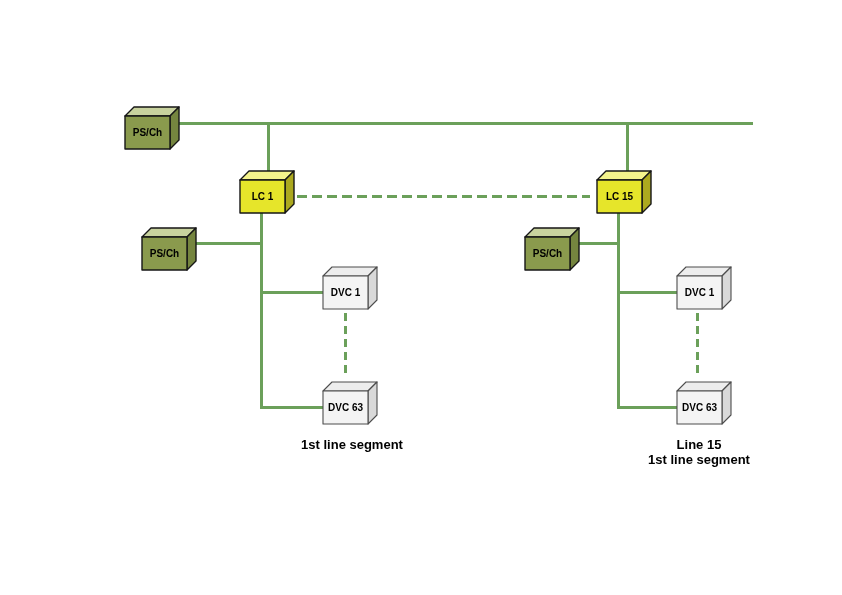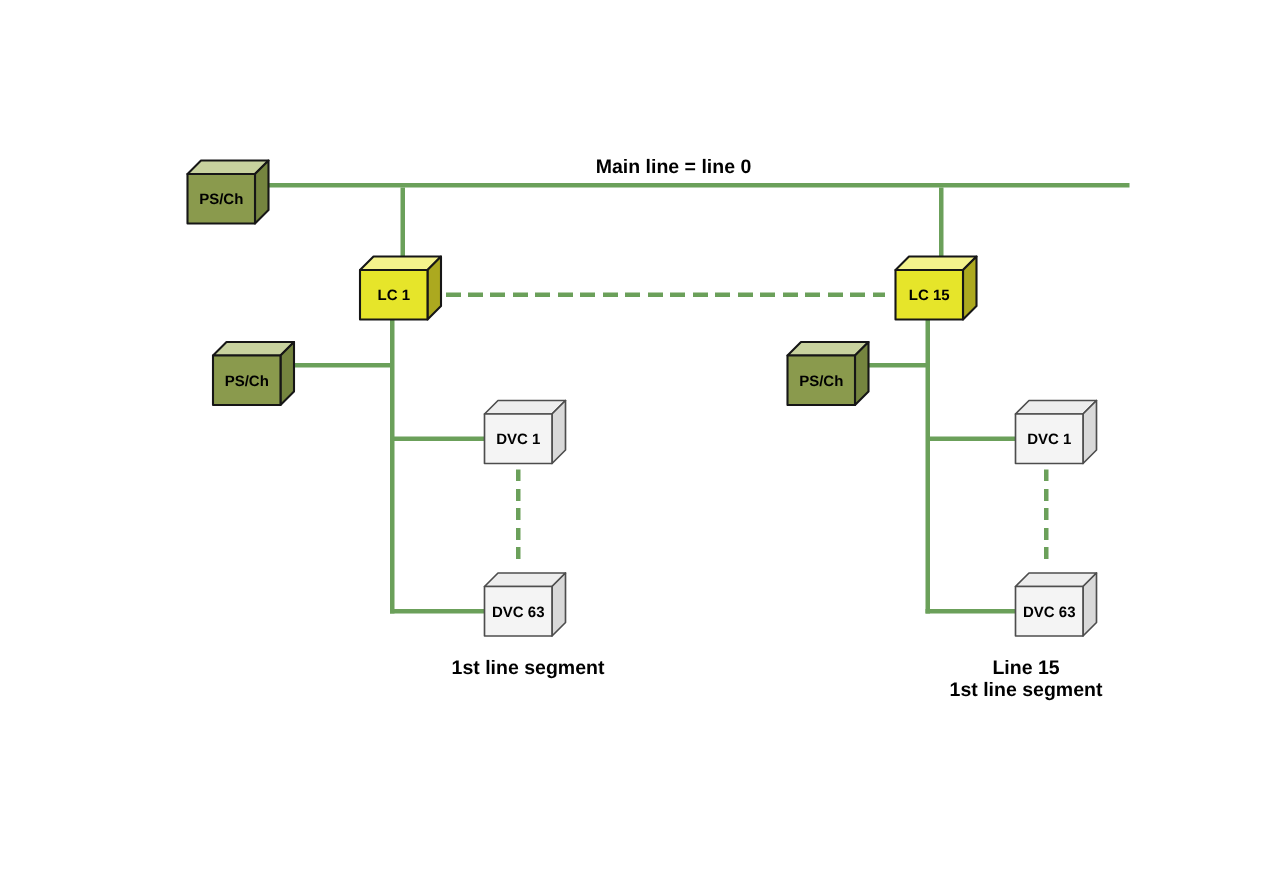--- a/index.html
+++ b/index.html
@@ -105,24 +105,23 @@
     <text x="23.5" y="30">DVC 1</text>
   </svg>
 
   <svg class="box3d dvc" style="left:676px;top:381px;" viewBox="0 0 56 44" width="56" height="44">
     <polygon points="1,10 46,10 55,1 10,1" fill="#EDEDED"></polygon>
     <polygon points="46,10 55,1 55,34 46,43" fill="#D9D9D9"></polygon>
     <rect x="1" y="10" width="45" height="33" fill="#F4F4F4"></rect>
     <text x="23.5" y="30">DVC 63</text>
   </svg>
 
-  <div class="lbl title-lbl" style="left:369px;top:104px;width:160px;">Main line = line 0</div>
 
   <div class="lbl cap-lbl" style="left:282px;top:437px;width:140px;">
     <div>1st line segment</div>
   </div>
 
-  <div class="lbl cap-lbl" style="left:614px;top:437px;width:140px;">
+  <div class="lbl cap-lbl" style="left:629px;top:437px;width:140px;">
     <div>Line 15</div>
     <div>1st line segment</div>
   </div>
 
 </div>
 
 </body></html>

